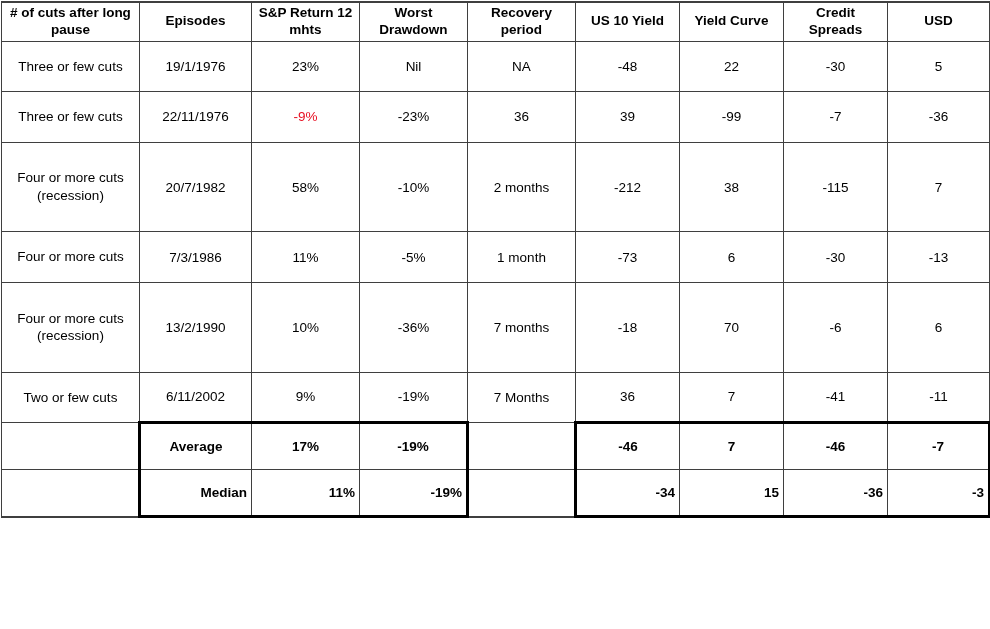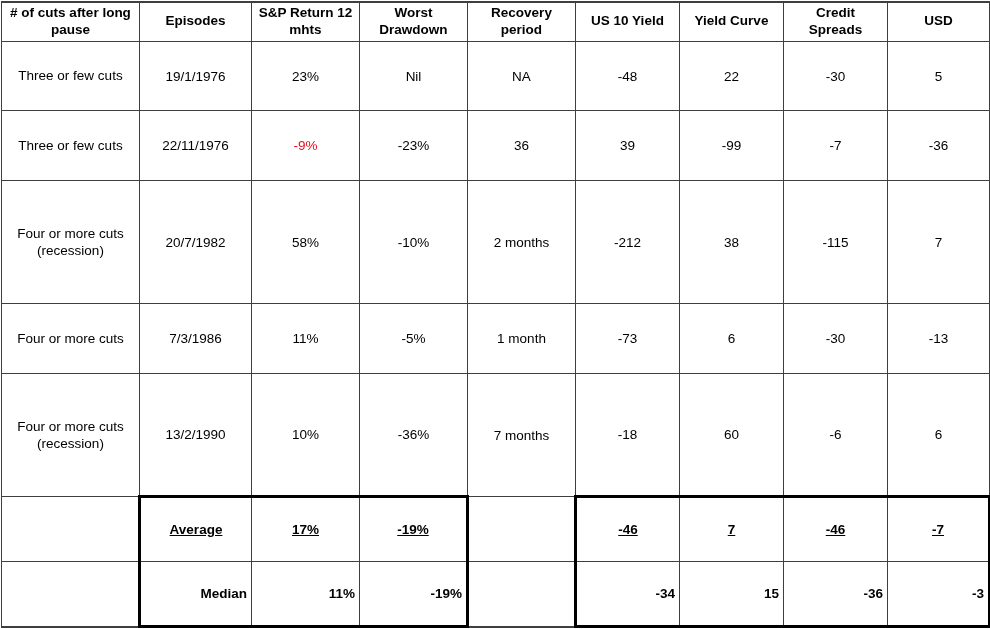--- a/index.html
+++ b/index.html
@@ -16,21 +16,21 @@
   }
   #table-wrap {
     width: 990px;
     height: 629px;
     box-sizing: border-box;
   }
   table.data-table {
     border-collapse: collapse;
     table-layout: fixed;
     width: 988px;
-    height: 627px;
+    height: 517px;
     margin: 1px 0 0 1px;
   }
   table.data-table td, table.data-table th {
     border: 1px solid #3f3f3f;
     font-size: 13.5px;
     text-align: center;
     vertical-align: middle;
     padding: 2px 4px;
     box-sizing: border-box;
   }
@@ -50,21 +50,21 @@
     font-weight: bold;
   }
   
   td.blank-cell {
     border-left: 1px solid #3f3f3f;
     border-right: 1px solid #3f3f3f;
   }
   
   .box-left-thick { border-left: 3px solid #000000 !important; }
   .box-right-thick { border-right: 3px solid #000000 !important; }
-  .box-top-thick { border-top: 3px solid #000000 !important; text-decoration: underline; }
+  .box-top-thick { border-top: 3px solid #000000 !important; }
   .box-bottom-thick { border-bottom: 3px solid #000000 !important; }
   
   tr:first-child th { border-top: 2px solid #3f3f3f; }
   tr:last-child td { border-bottom: 2px solid #3f3f3f; text-align: right; }
   td:first-child, th:first-child { border-left: 2px solid #3f3f3f; }
   td:last-child, th:last-child { border-right: 2px solid #3f3f3f; }
   
   col.c0 { width: 138px; }
   col.c1 { width: 112px; }
   col.c2 { width: 108px; }
@@ -149,23 +149,34 @@
         <td>-30</td>
         <td>-13</td>
       </tr>
       <tr>
         <td class="row-label">Four or more cuts (recession)</td>
         <td>13/2/1990</td>
         <td>10%</td>
         <td>-36%</td>
         <td>7 months</td>
         <td>-18</td>
-        <td>60</td>
+        <td>70</td>
         <td>-6</td>
         <td>6</td>
+      </tr>
+      <tr>
+        <td class="row-label">Two or few cuts</td>
+        <td>6/11/2002</td>
+        <td>9%</td>
+        <td>-19%</td>
+        <td>7 Months</td>
+        <td>36</td>
+        <td>7</td>
+        <td>-41</td>
+        <td>-11</td>
       </tr>
       <tr class="summary-row">
         <td class="blank-cell"></td>
         <td class="box-left-thick box-top-thick">Average</td>
         <td class="box-top-thick">17%</td>
         <td class="box-top-thick box-right-thick">-19%</td>
         <td class="blank-cell"></td>
         <td class="box-left-thick box-top-thick">-46</td>
         <td class="box-top-thick">7</td>
         <td class="box-top-thick">-46</td>

